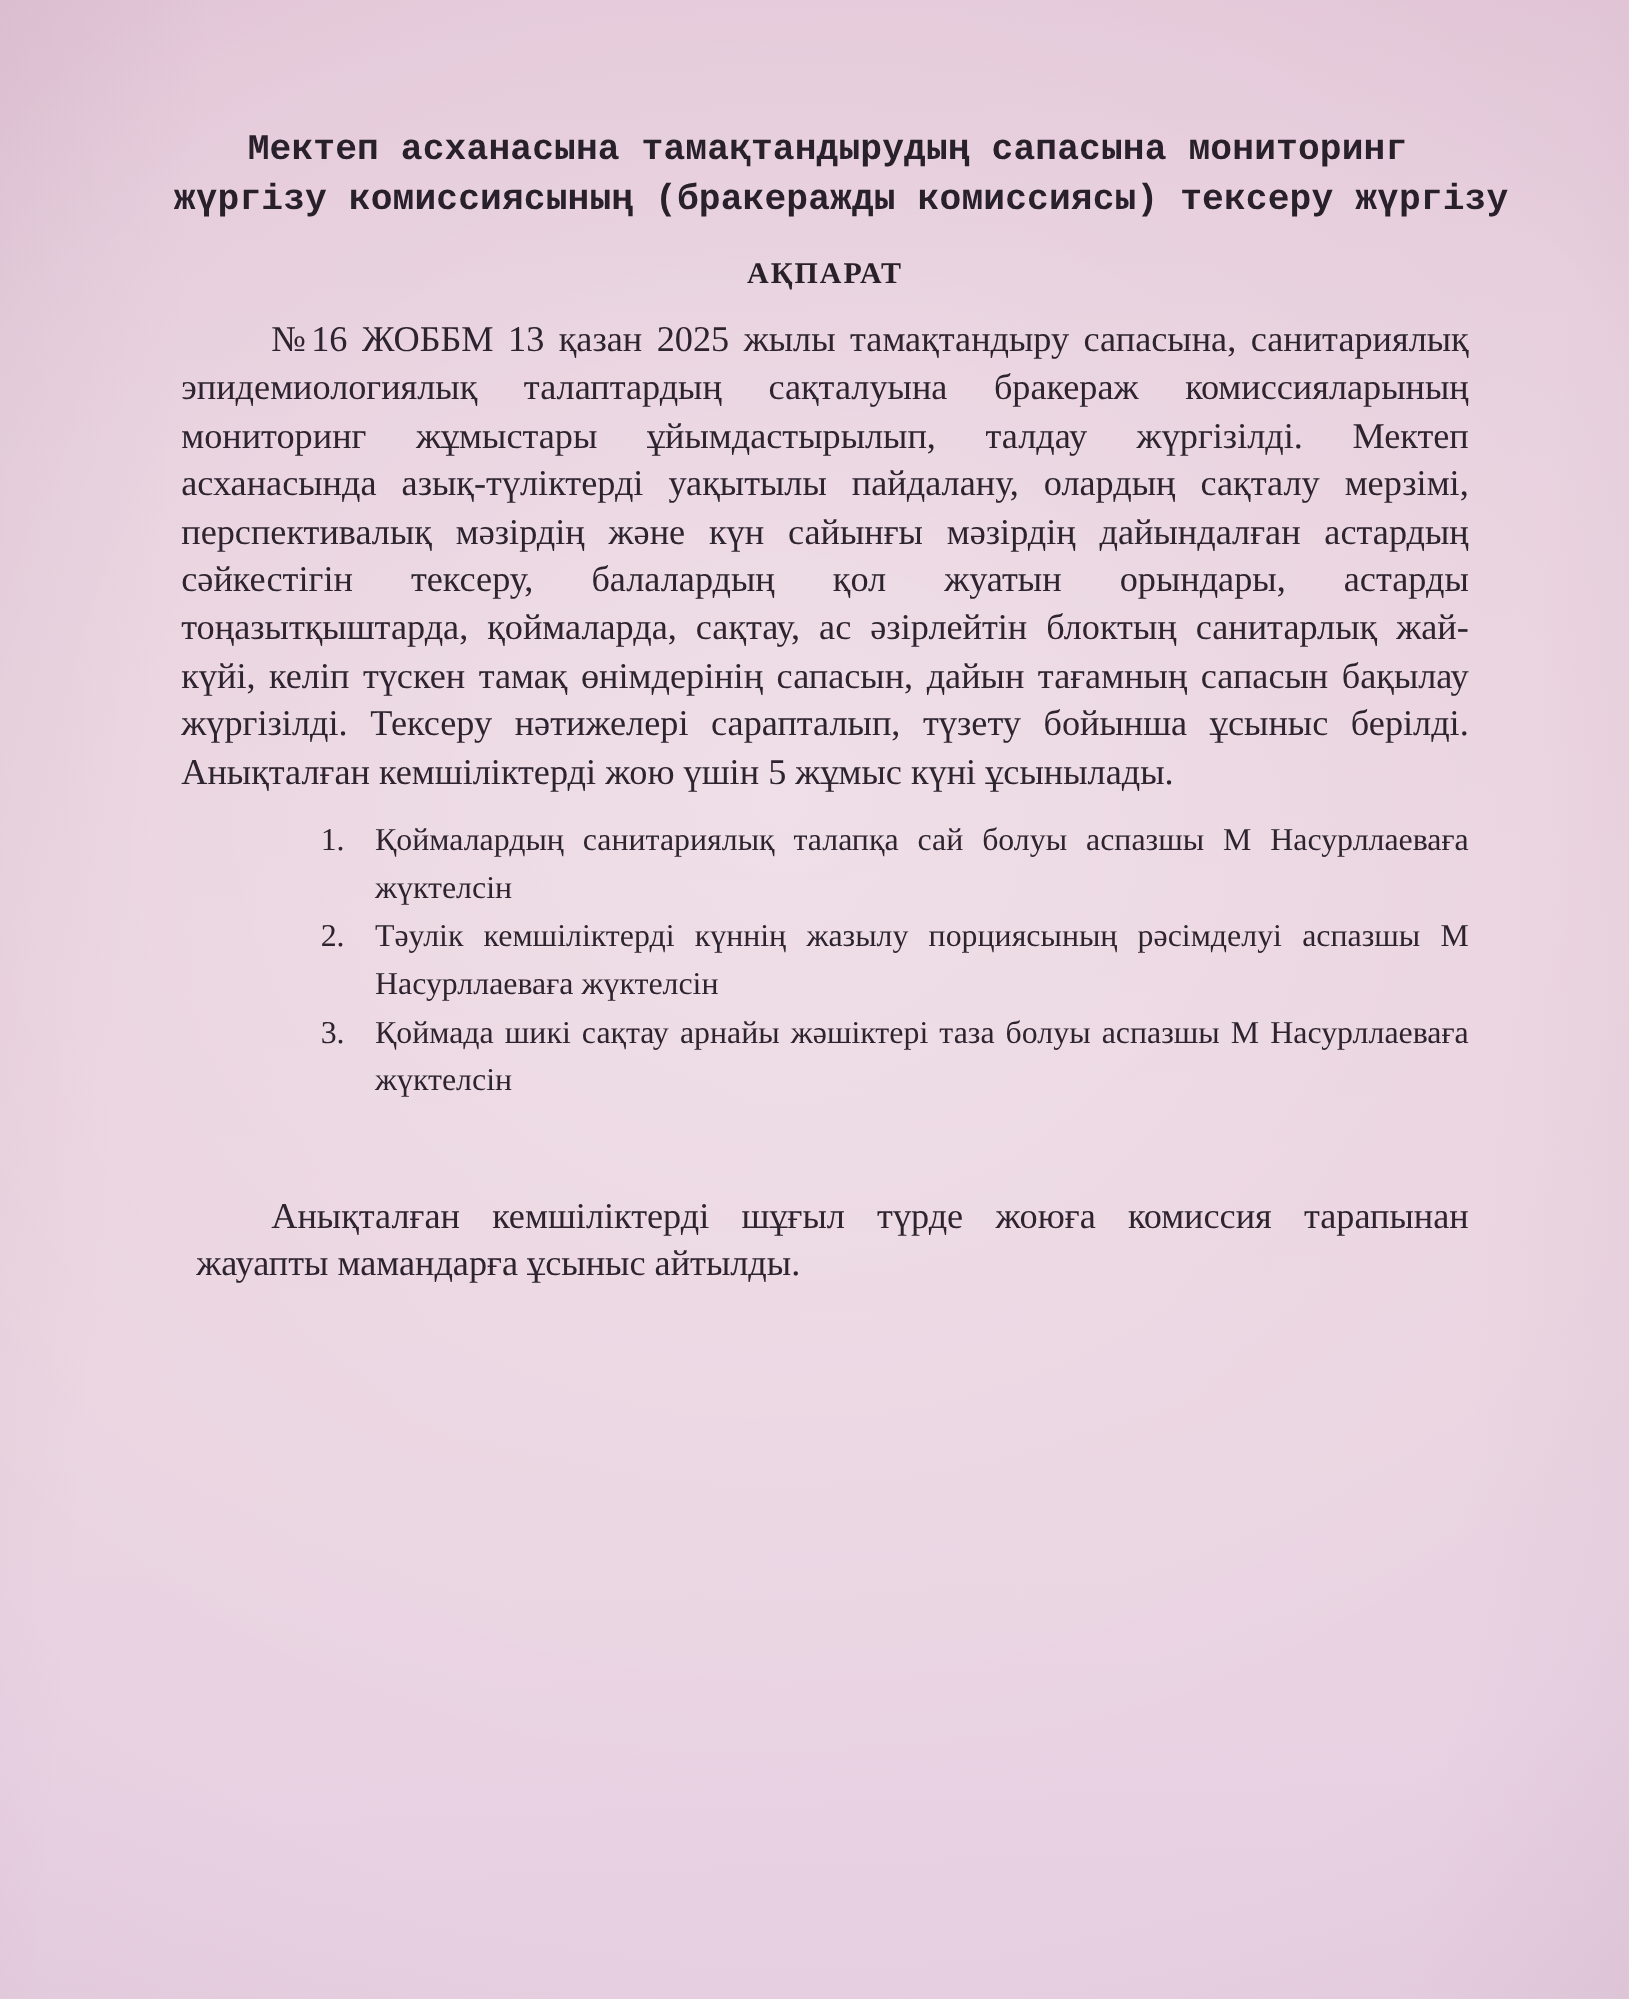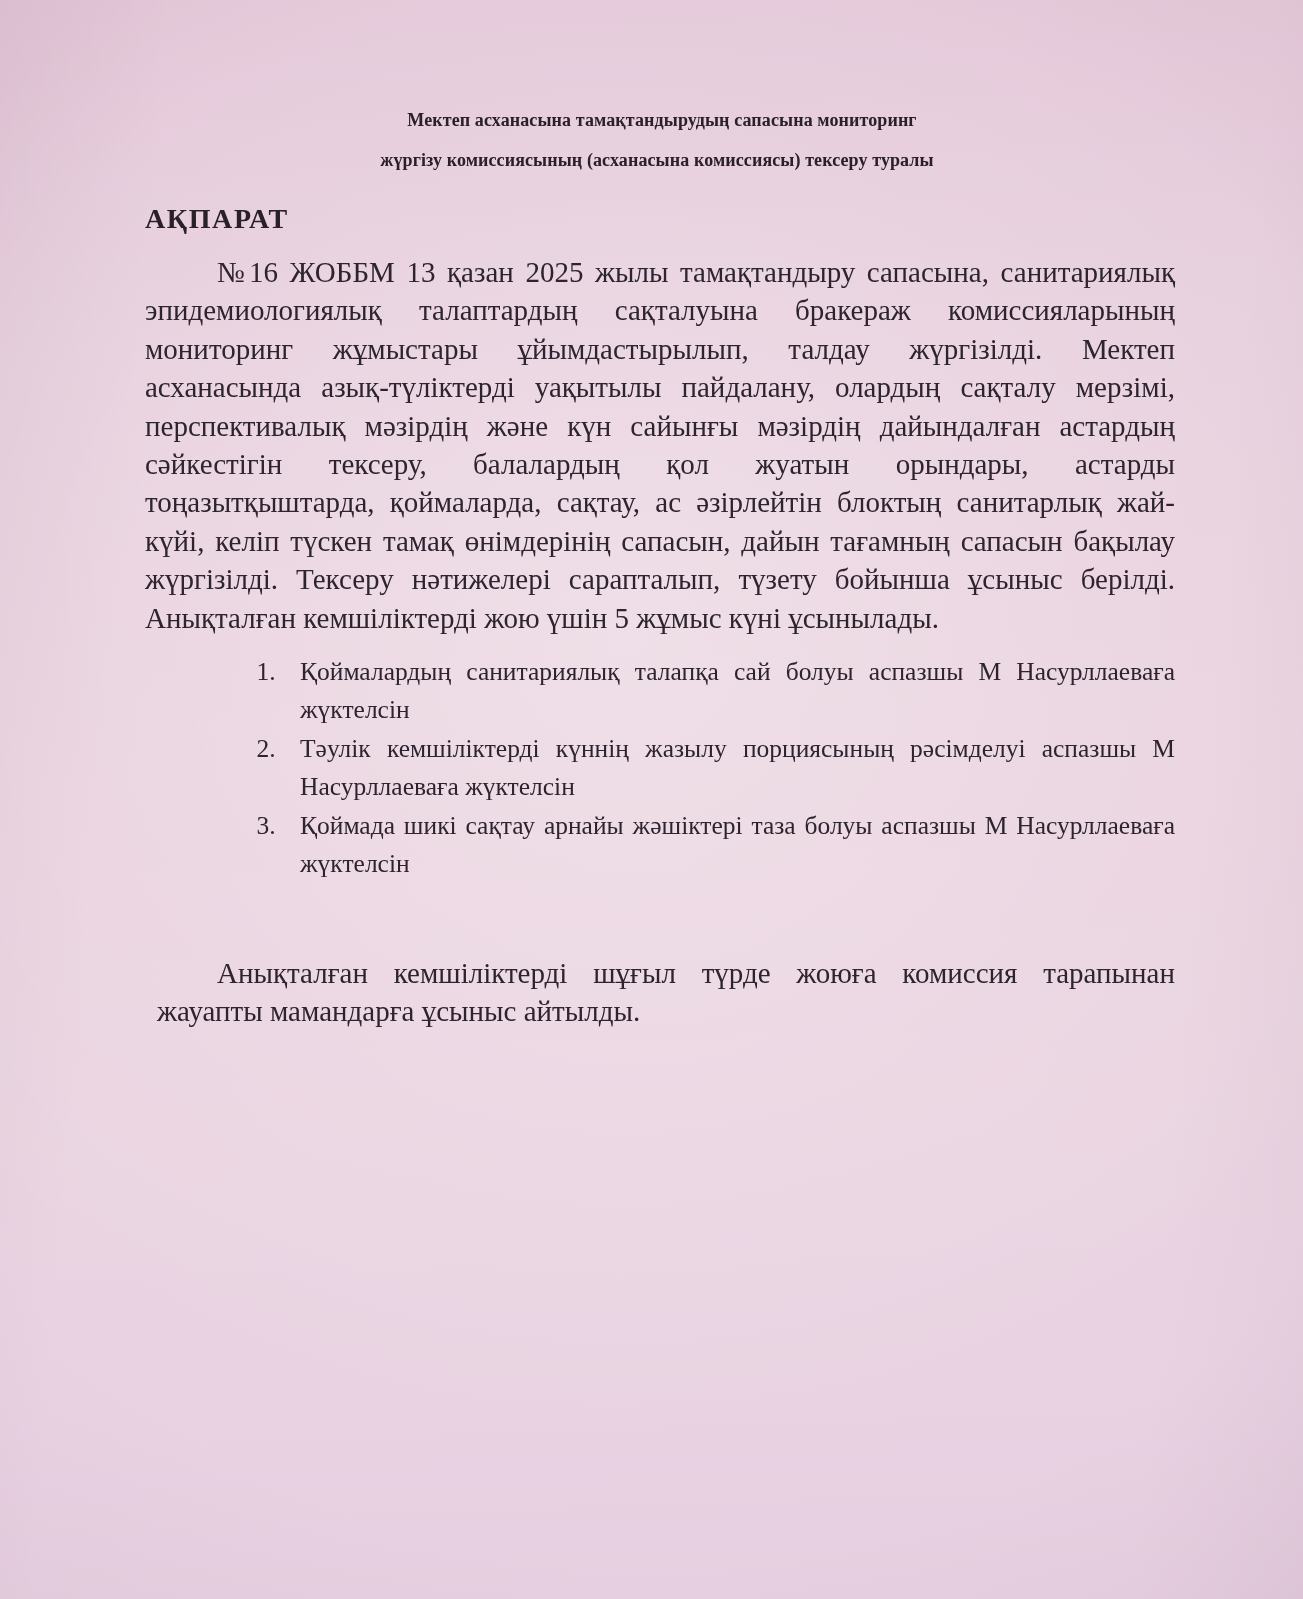--- a/index.html
+++ b/index.html
@@ -40,33 +40,34 @@
     padding: 0 128px 0 145px;
   }
 
   
   .title-block {
     padding-top: 100px;
     text-align: center;
   }
   .title-line {
     font-weight: bold;
-    font-size: 18px;
+    font-size: 29px;
     line-height: 40px;
     color: #28202a;
     letter-spacing: 0.1px;
     white-space: nowrap;
+    font-family: Liberation Mono, monospace;
   }
   .title-line.l1 { margin-left: 4px; }
   .title-line.l2 { margin-left: -6px; }
 
   .doc-heading {
-    text-align: left;
+    text-align: center;
     font-weight: bold;
-    font-size: 28px;
+    font-size: 24px;
     line-height: 34px;
     color: #2a2128;
     margin-top: 22px;
     letter-spacing: 1.6px;
   }
 
   
   .para {
     font-size: 29px;
     line-height: 38.4px;
@@ -110,21 +111,21 @@
   }
 </style>
 </head>
 <body>
 
 <div class="page">
   <div class="content">
 
     <div class="title-block">
       <div class="title-line l1">Мектеп асханасына тамақтандырудың сапасына мониторинг</div>
-      <div class="title-line l2">жүргізу комиссиясының (асханасына комиссиясы) тексеру туралы</div>
+      <div class="title-line l2">жүргізу комиссиясының (бракеражды комиссиясы) тексеру жүргізу</div>
     </div>
 
     <div class="doc-heading">АҚПАРАТ</div>
 
     <p class="para p1">№16 ЖОББМ 13 қазан  2025 жылы тамақтандыру сапасына, санитариялық эпидемиологиялық талаптардың сақталуына бракераж комиссияларының мониторинг жұмыстары ұйымдастырылып, талдау жүргізілді. Мектеп асханасында азық-түліктерді уақытылы пайдалану, олардың сақталу мерзімі, перспективалық мәзірдің және күн сайынғы мәзірдің дайындалған астардың сәйкестігін тексеру, балалардың қол жуатын орындары, астарды тоңазытқыштарда, қоймаларда, сақтау, ас әзірлейтін блоктың санитарлық жай-күйі, келіп түскен тамақ өнімдерінің сапасын, дайын тағамның сапасын бақылау жүргізілді. Тексеру нәтижелері сарапталып, түзету бойынша ұсыныс берілді. Анықталған кемшіліктерді жою үшін 5 жұмыс күні ұсынылады.</p>
 
 
     <ol class="recommendations">
       <li>Қоймалардың  санитариялық талапқа сай болуы аспазшы М Насурллаеваға жүктелсін</li>
       <li>Тәулік кемшіліктерді күннің жазылу порциясының рәсімделуі аспазшы М Насурллаеваға жүктелсін</li>

